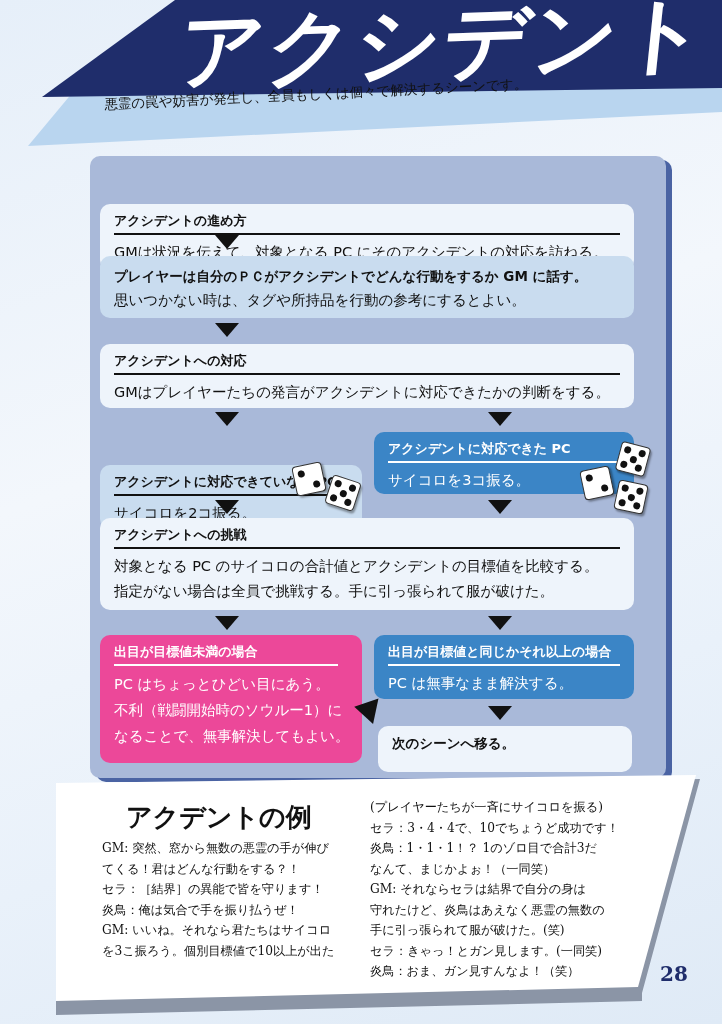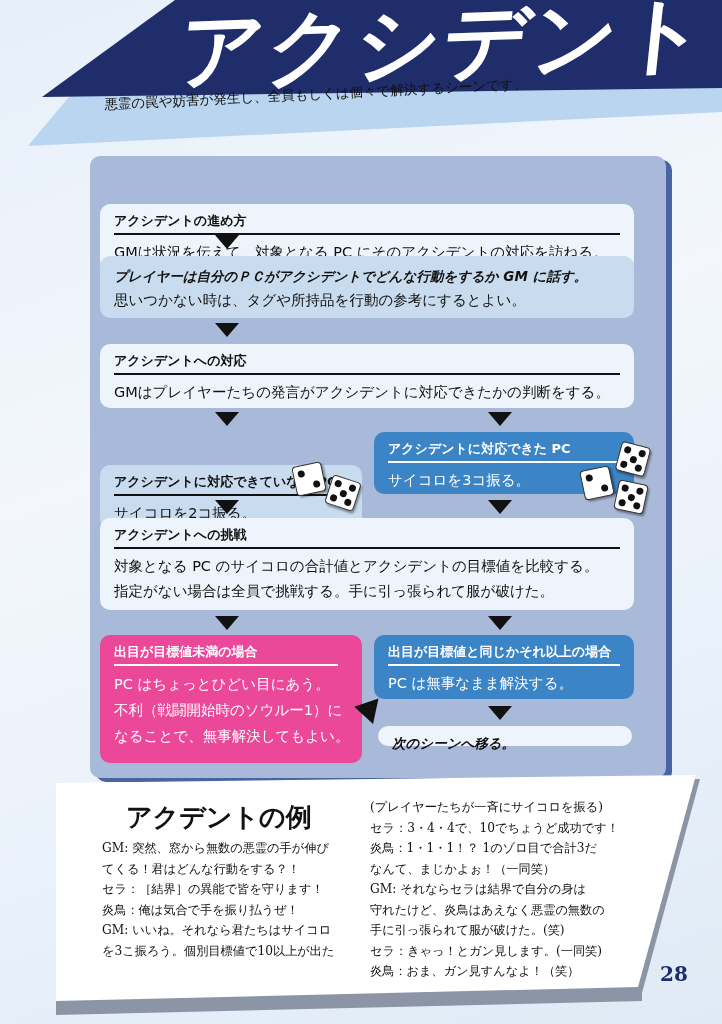--- a/index.html
+++ b/index.html
@@ -50,21 +50,21 @@
   .box.lightblue { background: #c9dcef; }
   .box.blue { background: #3b85c6; color: #fff; }
   .box.red { background: #ec4899; color: #fff; }
   .box .hd {
     font-weight: bold; font-size: 13px; padding-bottom: 3px;
     border-bottom: 2px solid #111; margin-bottom: 5px;
     white-space: nowrap;
   }
   .box.blue .hd, .box.red .hd { border-bottom-color: #fff; }
   .box .line { line-height: 25px; white-space: nowrap; }
-  .box .bold-line { font-weight: bold; font-size: 13.5px; line-height: 24px; white-space: nowrap; font-style: italic; }
+  .box .bold-line { font-weight: bold; font-size: 13.5px; line-height: 24px; white-space: nowrap; }
   .arrow-down {
     position: absolute; width: 0; height: 0;
     border-left: 12px solid transparent; border-right: 12px solid transparent;
     border-top: 14px solid #111;
   }
   .arrow-left {
     position: absolute; width: 0; height: 0;
     border-top: 13px solid transparent; border-bottom: 13px solid transparent;
     border-right: 22px solid #111;
     transform: rotate(12deg);
@@ -188,21 +188,21 @@
     <div class="line" style="line-height:26px;">PC はちょっとひどい目にあう。</div>
     <div class="line" style="line-height:26px;">不利（戦闘開始時のソウルー1）に</div>
     <div class="line" style="line-height:26px;">なることで、無事解決してもよい。</div>
   </div>
   <div class="box blue" style="left:284px; top:479px; width:260px; height:64px;">
     <div class="hd">出目が目標値と同じかそれ以上の場合</div>
     <div class="line">PC は無事なまま解決する。</div>
   </div>
   <div class="arrow-left" style="left:264px; top:540px;"></div>
   <div class="arrow-down" style="left:398px; top:550px;"></div>
-  <div class="box white" style="left:288px; top:570px; width:254px; height:20px; padding-top:5px;">
+  <div class="box white" style="left:288px; top:570px; width:254px; height:46px; padding-top:5px;">
     <div class="bold-line">次のシーンへ移る。</div>
   </div>
 </div>
 
 <div class="example-shadow"></div>
 <div class="example"></div>
 <div class="ex-title">アクデントの例</div>
 <div class="ex-col" style="left:102px; top:838px;">
   <div>GM: 突然、窓から無数の悪霊の手が伸び</div>
   <div>てくる！君はどんな行動をする？！</div>

